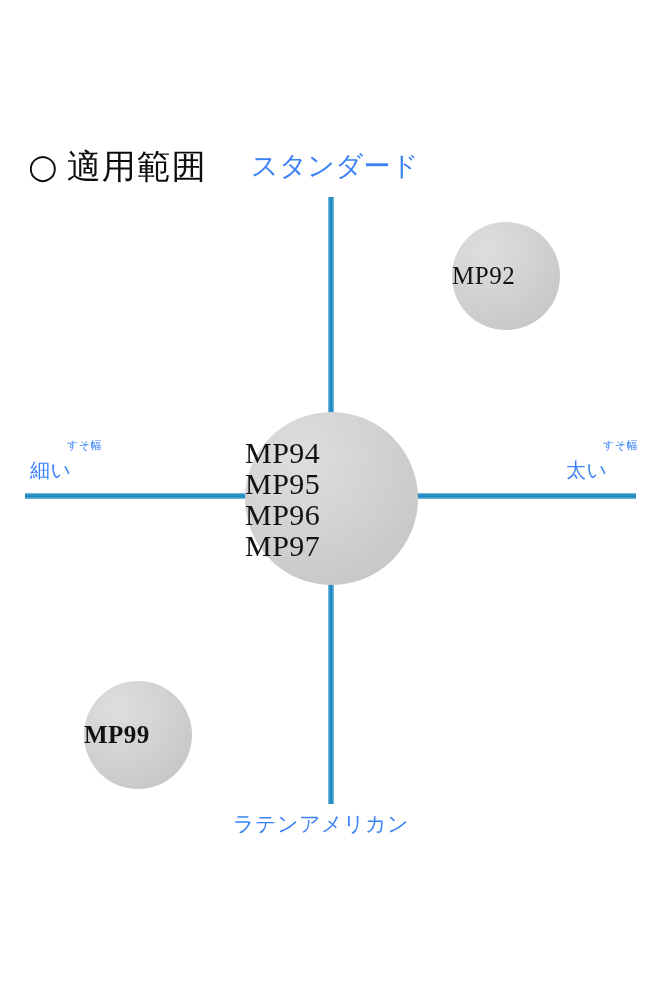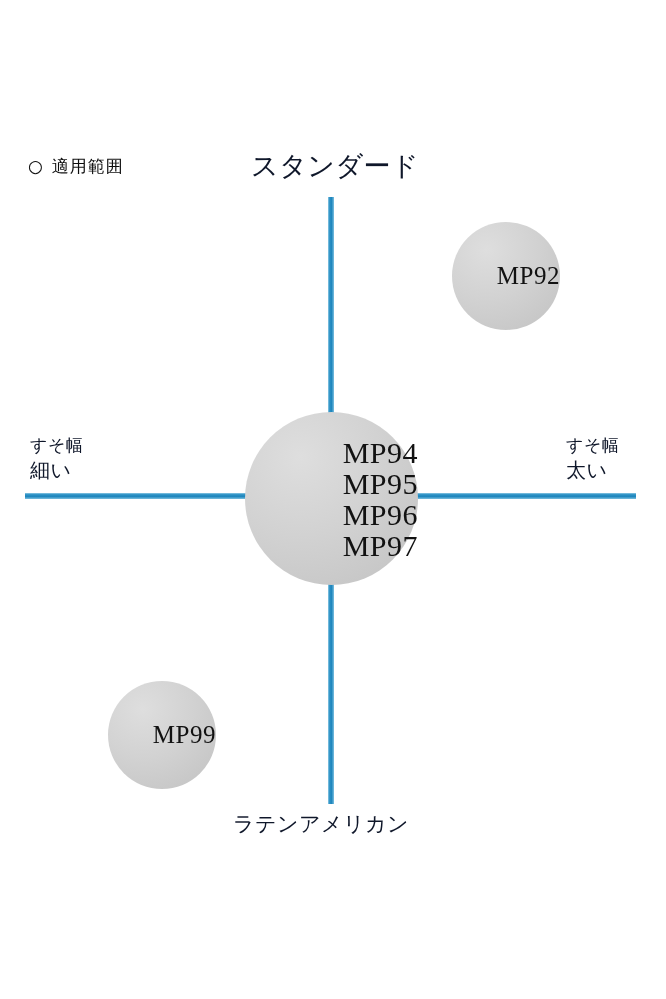--- a/index.html
+++ b/index.html
@@ -19,21 +19,21 @@
     height: 999px;
     background: #ffffff;
     overflow: hidden;
   }
 
   
   .heading {
     position: absolute;
     left: 28px;
     top: 150px;
-    font-size: 17px;
+    font-size: 34px;
     line-height: 32px;
     color: #0d0d0d;
     white-space: nowrap;
     letter-spacing: 1px;
     font-family: "DejaVu Sans", "Liberation Sans", sans-serif;
   }
   .heading .marker {
     display: inline-block;
     margin-right: 8px;
   }
@@ -54,21 +54,21 @@
     top: 493px;
     width: 611px;
     height: 6px;
     background: linear-gradient(to bottom,
                 #8ec9e4 0%, #2b90c4 28%, #1f86bd 60%, #7cc0e0 100%);
   }
 
   
   .axis-label {
     position: absolute;
-    color: #0f172a;
+    color: #3b82f6;
     white-space: nowrap;
     font-family: "DejaVu Sans", "Liberation Sans", sans-serif;
   }
   .axis-label-top {
     left: 251px;
     top: 150px;
     font-size: 27px;
     line-height: 32px;
     letter-spacing: 0.5px;
   }
@@ -79,39 +79,40 @@
     line-height: 32px;
     letter-spacing: 0.5px;
   }
   .axis-label-side {
     line-height: 1.05;
   }
   .axis-label-left  { left: 30px;  top: 436px; text-align: left; }
   .axis-label-right { left: 566px; top: 436px; text-align: left; }
   .axis-label-side .small {
     display: block;
-    font-size: 17px;
+    font-size: 11px;
     line-height: 19px;
     letter-spacing: 0.5px;
+    margin-left: 37px;
   }
   .axis-label-side .big {
     display: block;
     font-size: 20px;
     line-height: 31px;
     letter-spacing: 0.5px;
   }
 
   
   .bubble {
     position: absolute;
     border-radius: 50%;
     background: radial-gradient(circle at 32% 26%, #dedede 0%, #d2d2d2 45%, #c8c8c8 78%, #c3c3c3 100%);
     display: flex;
     align-items: center;
-    justify-content: flex-end;
+    justify-content: flex-start;
     text-align: center;
     color: #121212;
     font-family: "Liberation Serif", "DejaVu Serif", serif;
   }
   .bubble .bubble-text {
     line-height: 1.18;
     letter-spacing: 0.5px;
   }
 
   .bubble-center {
@@ -124,25 +125,26 @@
   .bubble-center .bubble-text { font-size: 30px; line-height: 31px; }
 
   .bubble-tr {
     left: 452px;
     top: 222px;
     width: 108px;
     height: 108px;
     z-index: 2;
   }
   .bubble-bl {
-    left: 108px;
+    left: 84px;
     top: 681px;
     width: 108px;
     height: 108px;
     z-index: 2;
+    font-weight: bold;
   }
   .bubble-br {
     left: 450px;
     top: 681px;
     width: 108px;
     height: 108px;
     z-index: 2;
   }
   .bubble-tr .bubble-text,
   .bubble-bl .bubble-text,

